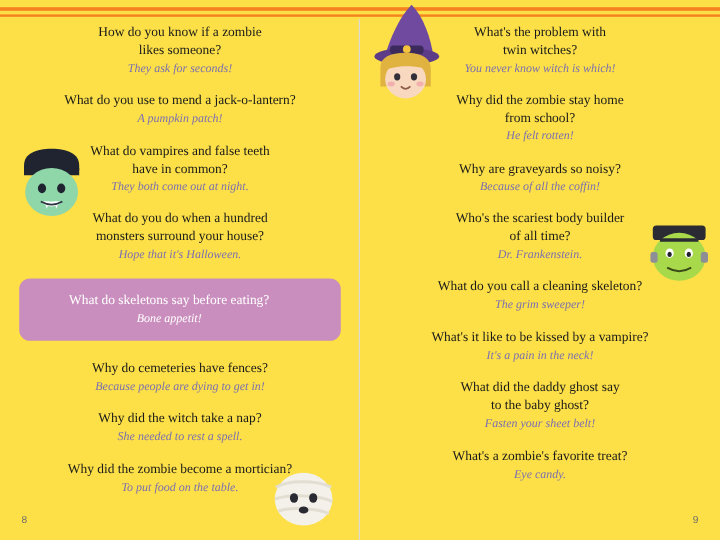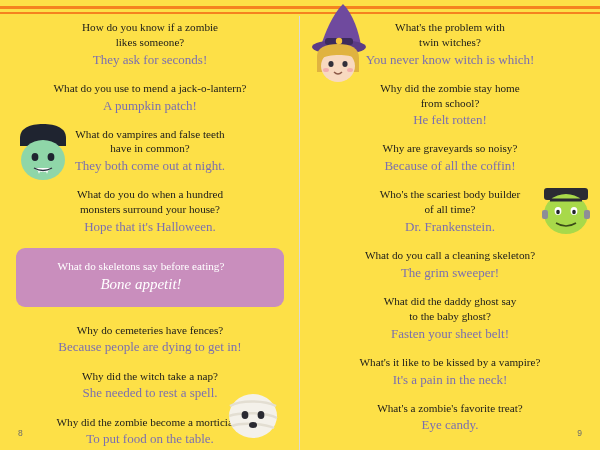--- a/index.html
+++ b/index.html
@@ -53,42 +53,43 @@
     text-align: center;
     margin: 0 0 13px 0;
   }
   .q {
     font-size: 11.2px;
     color: #1a1a1a;
     line-height: 1.32;
     margin: 0;
   }
   .a {
-    font-size: 13px;
+    font-size: 10px;
     color: #7b6fb0;
+    font-style: italic;
     line-height: 1.32;
     margin: 1px 0 0 0;
   }
 
   
   .highlight-box {
     background: #c98ebd;
     border-radius: 9px;
     padding: 11px 28px 12px 10px;
     margin: 10px 0 16px 0;
     text-align: center;
   }
   .highlight-box .q {
     color: #ffffff;
     font-size: 11.2px;
   }
   .highlight-box .a {
     color: #ffffff;
     font-style: italic;
-    font-size: 15px;
+    font-size: 10px;
   }
 
   
   .page-num {
     position: absolute;
     bottom: 12px;
     font-size: 8.5px;
     color: #6b6b6b;
     font-family: "Liberation Sans", sans-serif;
   }
@@ -183,27 +184,27 @@
       <p class="q">Who's the scariest body builder<br>of all time?</p>
       <p class="a">Dr. Frankenstein.</p>
     </div>
 
     <div class="joke">
       <p class="q">What do you call a cleaning skeleton?</p>
       <p class="a">The grim sweeper!</p>
     </div>
 
     <div class="joke">
+      <p class="q">What's it like to be kissed by a vampire?</p>
+      <p class="a">It's a pain in the neck!</p>
+    </div>
+
+    <div class="joke">
       <p class="q">What did the daddy ghost say<br>to the baby ghost?</p>
       <p class="a">Fasten your sheet belt!</p>
-    </div>
-
-    <div class="joke">
-      <p class="q">What's it like to be kissed by a vampire?</p>
-      <p class="a">It's a pain in the neck!</p>
     </div>
 
     <div class="joke">
       <p class="q">What's a zombie's favorite treat?</p>
       <p class="a">Eye candy.</p>
     </div>
 
   </div>
 
   <div class="page-num left">8</div>

